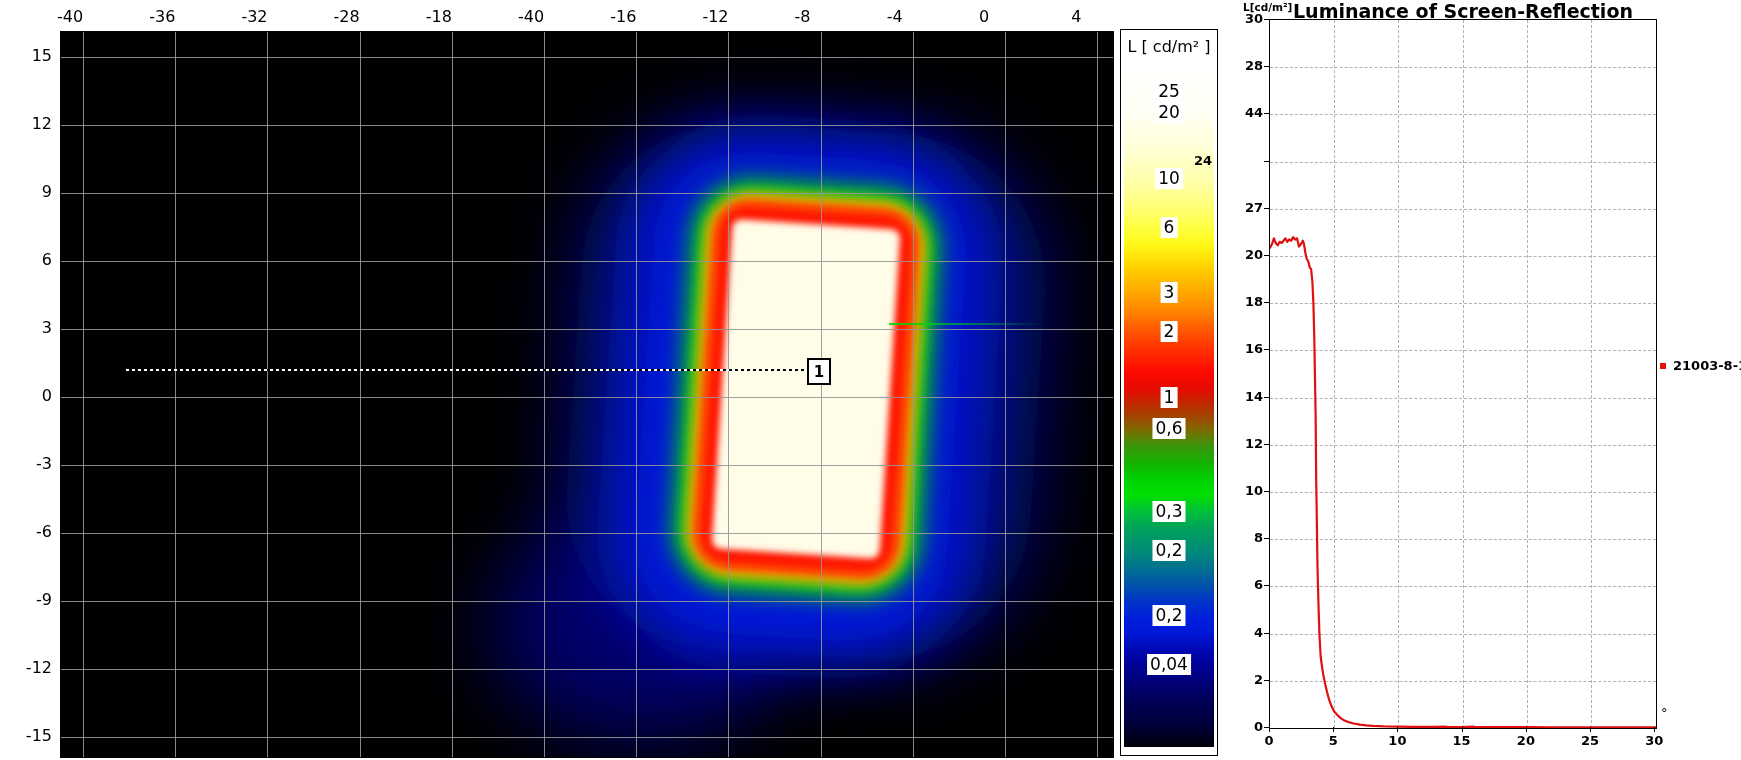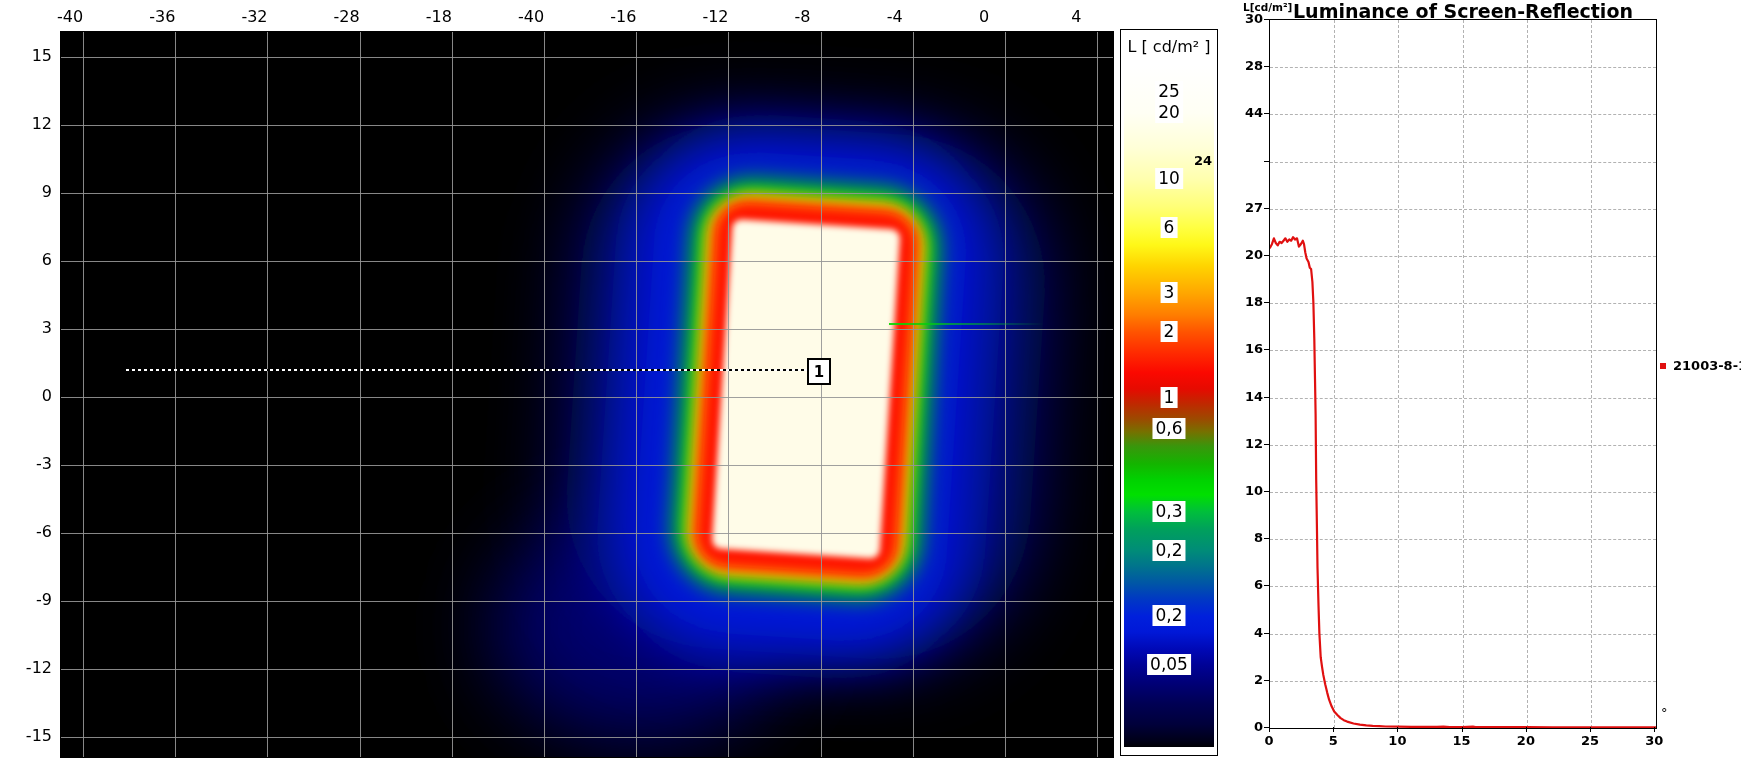--- a/index.html
+++ b/index.html
@@ -139,21 +139,21 @@
         <div class="cb-lab" style="top: 38.2px;">20</div>
         <div class="cb-lab" style="top: 104px;">10</div>
         <div class="cb-lab" style="top: 152.5px;">6</div>
         <div class="cb-lab" style="top: 218.4px;">3</div>
         <div class="cb-lab" style="top: 256.9px;">2</div>
         <div class="cb-lab" style="top: 322.7px;">1</div>
         <div class="cb-lab" style="top: 354px;">0,6</div>
         <div class="cb-lab" style="top: 437.1px;">0,3</div>
         <div class="cb-lab" style="top: 475.6px;">0,2</div>
         <div class="cb-lab" style="top: 541.4px;">0,2</div>
-        <div class="cb-lab" style="top: 589.9px;">0,05</div>
+        <div class="cb-lab" style="top: 589.9px;">0,04</div>
       </div>
   </div>
 
   <div class="lc-title">Luminance of Screen-Reflection</div>
   <div class="lc-yunit">L[cd/m²]</div>
   <div id="lc-plot" class="lc-plot">
     <div id="lc-grid" class="abs" style="left:0;top:0;width:386px;height:708px;">
         <div class="lgrid-h" style="top: 47.2px;"></div>
         <div class="lgrid-h" style="top: 94.4px;"></div>
         <div class="lgrid-h" style="top: 141.6px;"></div>

